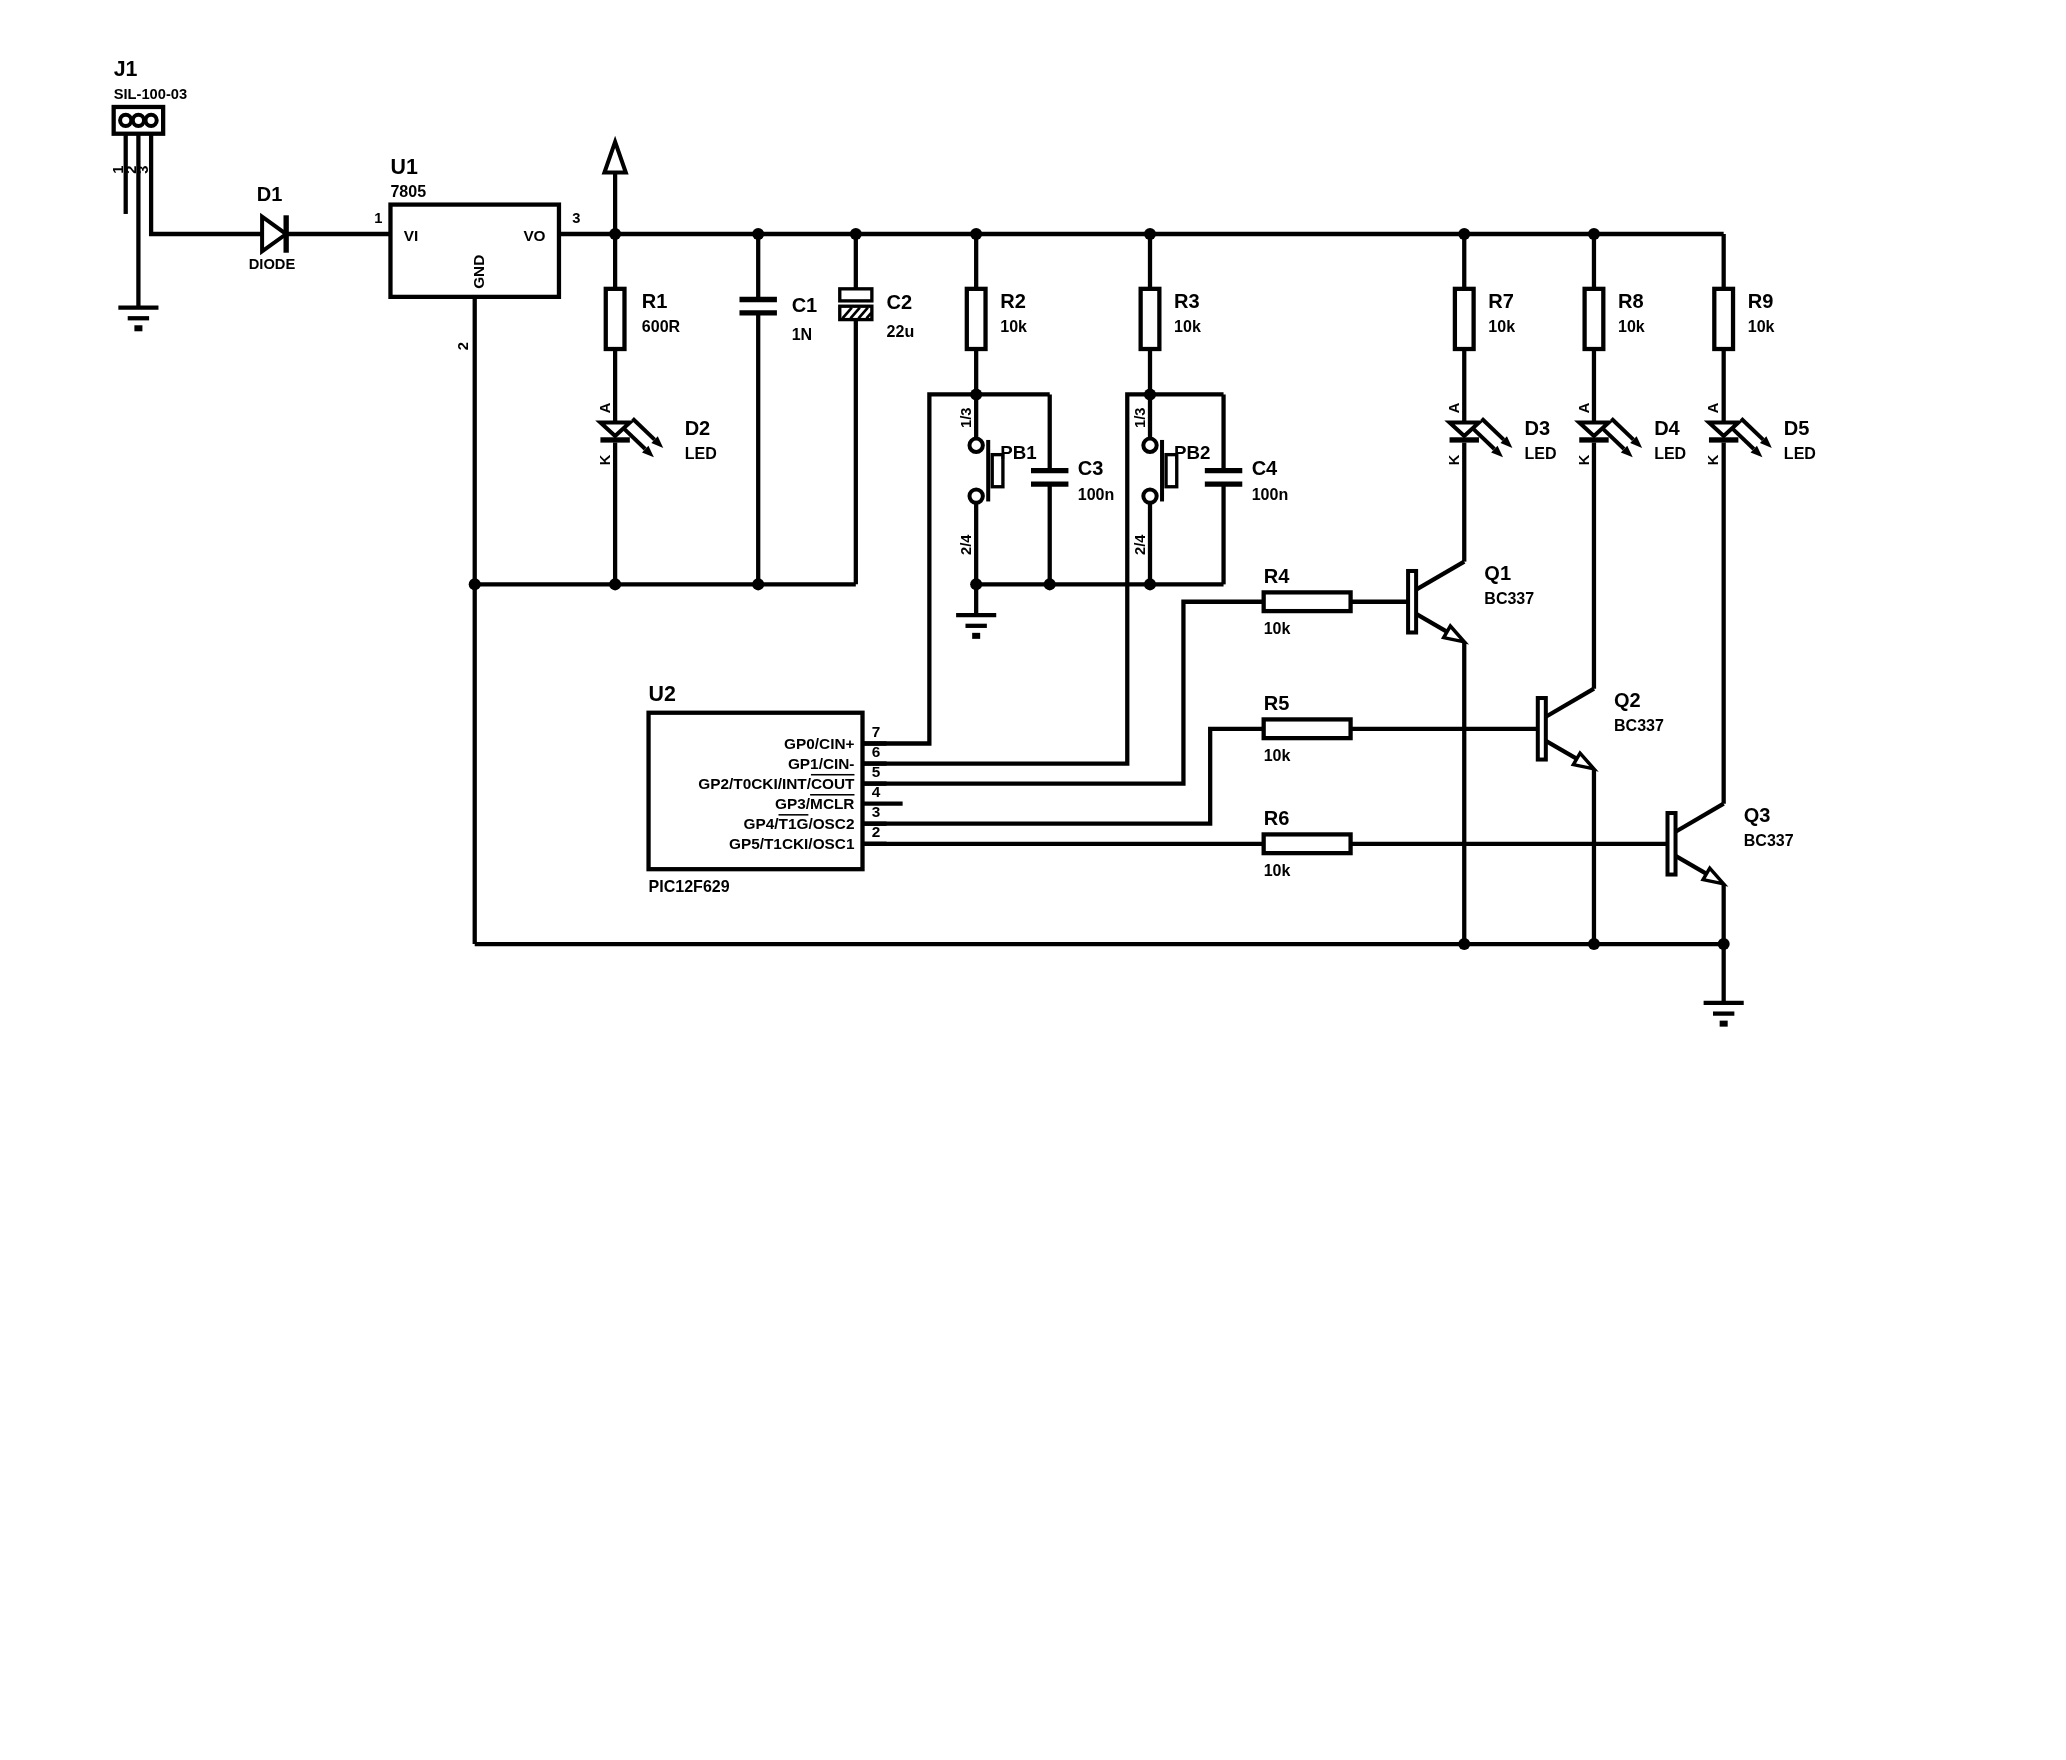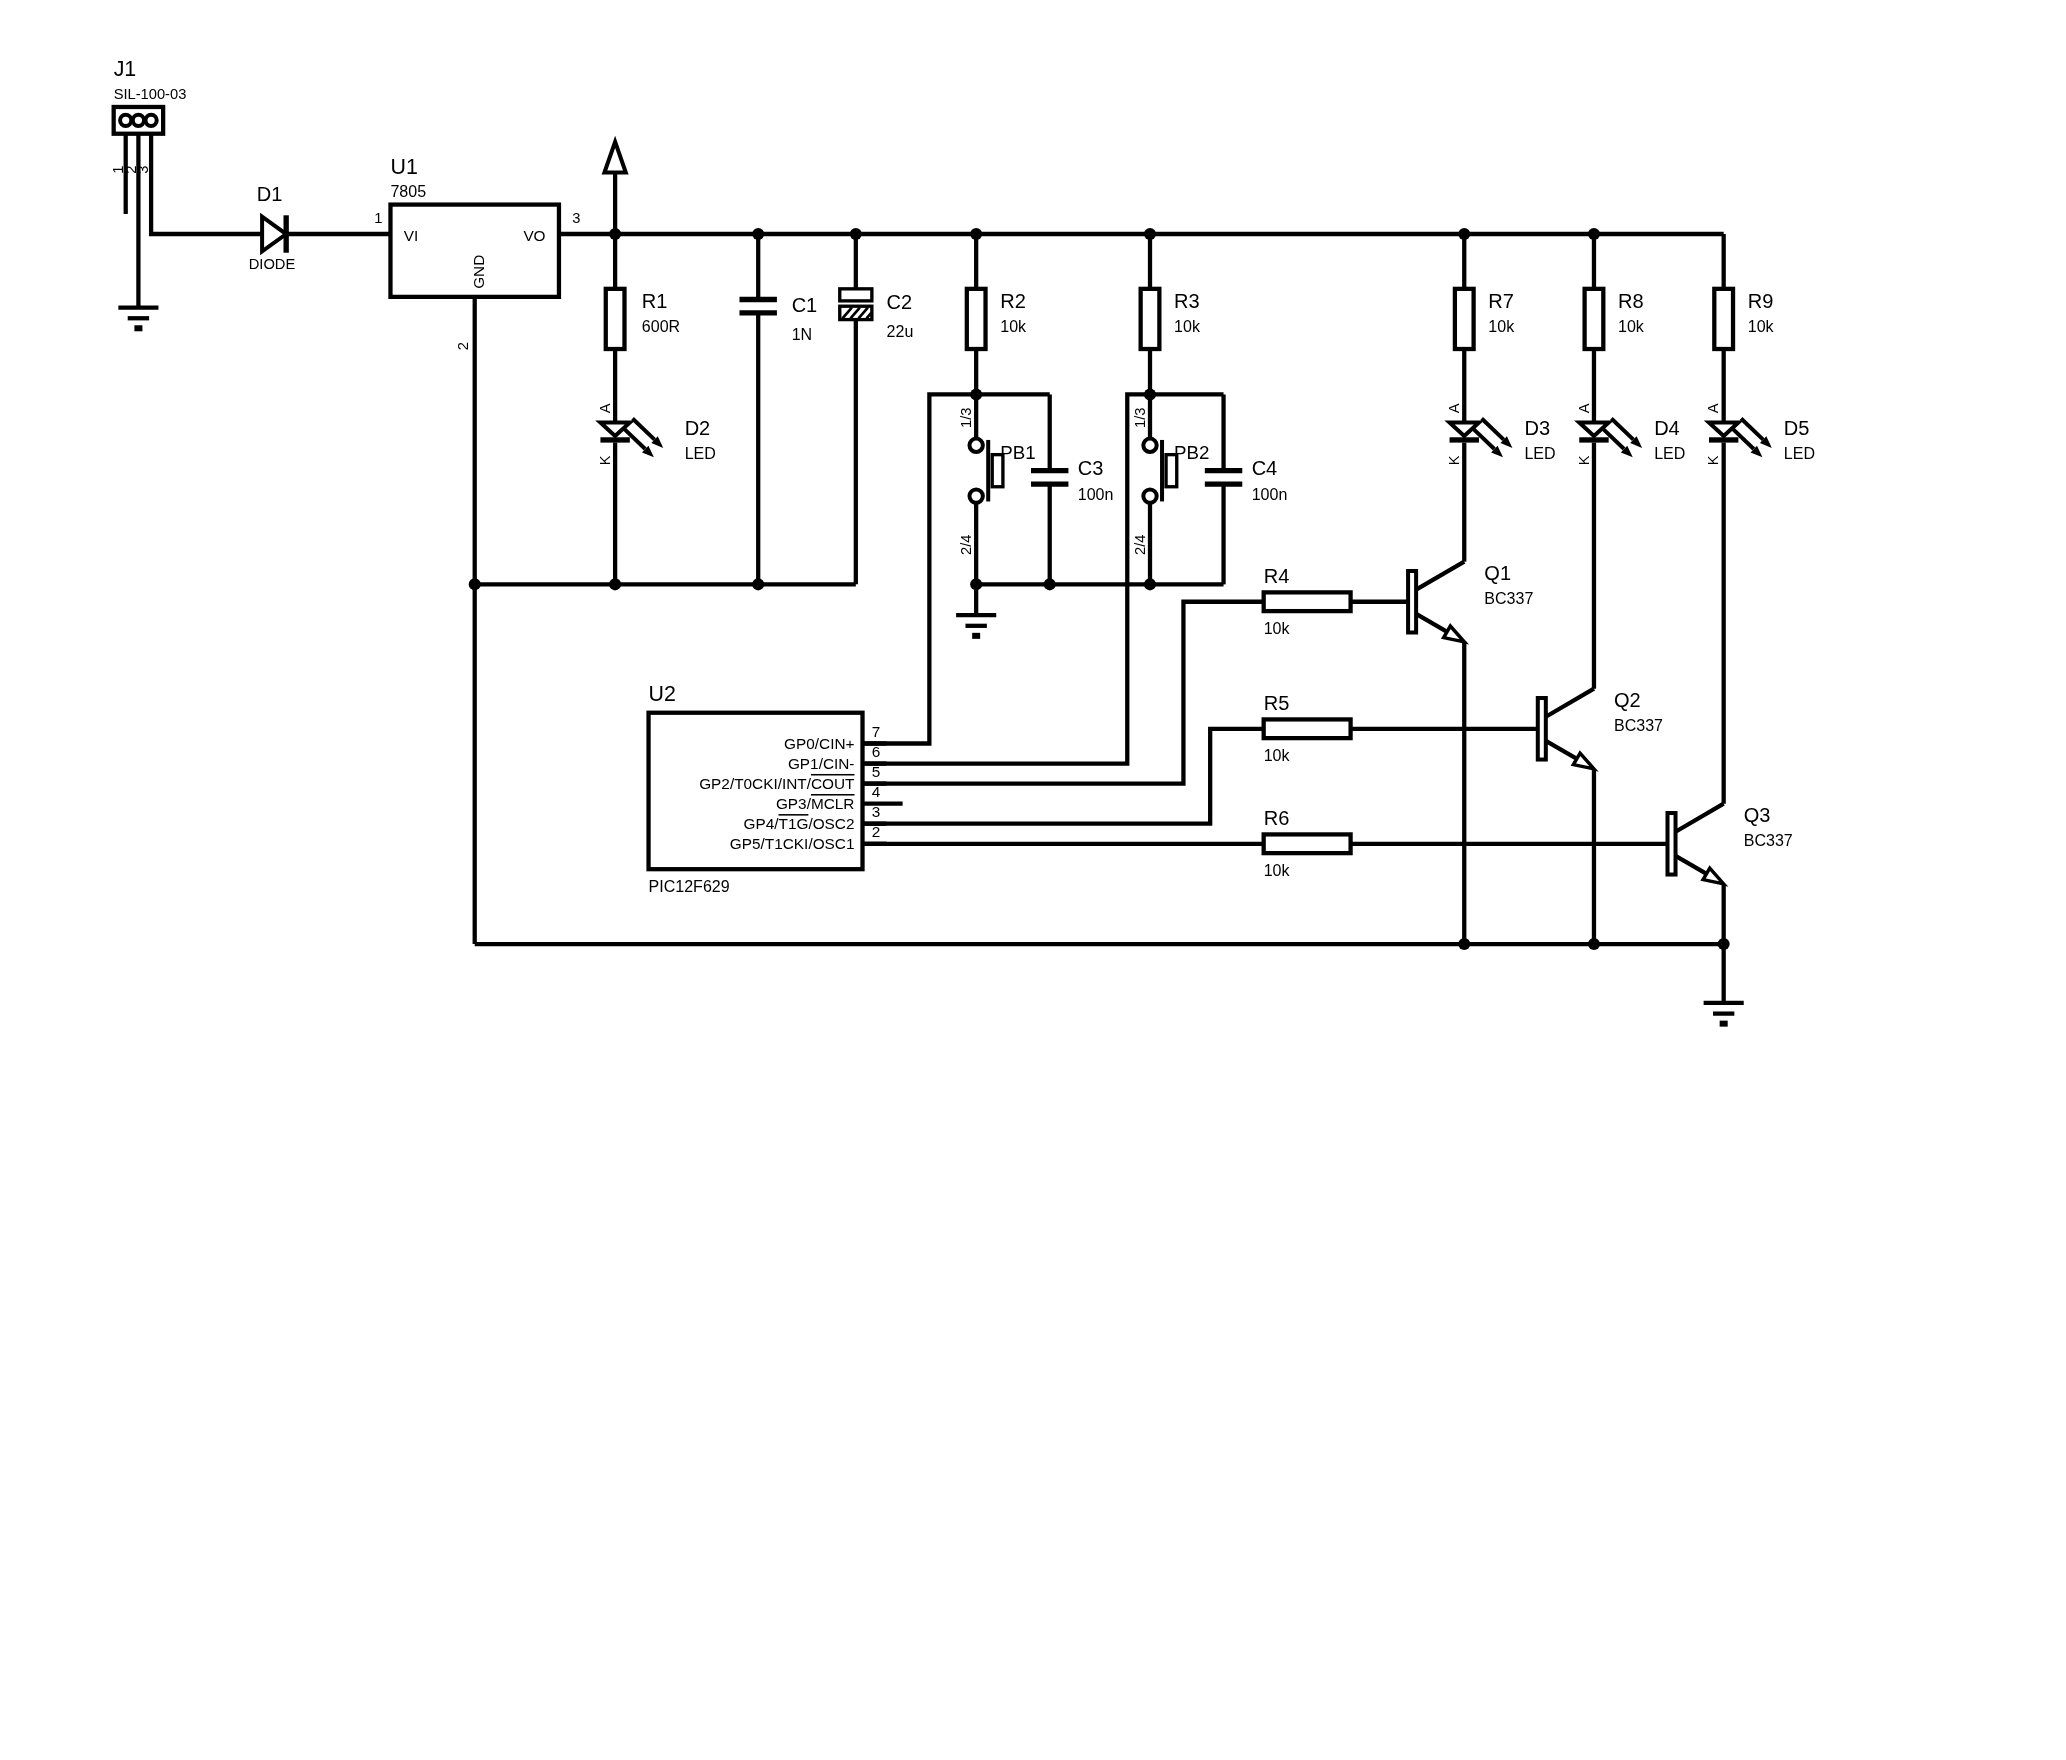--- a/index.html
+++ b/index.html
@@ -1,16 +1,16 @@
 <!DOCTYPE html>
 <html style="font-size:6.6px"><head>
 <meta charset="utf-8">
 <style>
   html,body{margin:0;padding:0;background:#ffffff;}
-  .page{width:100vw;max-width:100%;}
+  .page{width:100vw;max-width:100%;font-weight:bold;}
   svg{display:block;width:100%;height:auto;background:#ffffff;}
   text{font-family:"Liberation Sans","DejaVu Sans",sans-serif;fill:#000;stroke:none;}
   .big{font-size:16px;}
   .ref{font-size:15px;}
   .val{font-size:12px;}
   .pin{font-size:11.5px;}
   .small{font-size:11px;}
   .pbref{font-size:14px;}
   .ov{text-decoration:overline;}
   .w{stroke:#000;stroke-width:3.2;fill:none;stroke-linecap:butt;}

